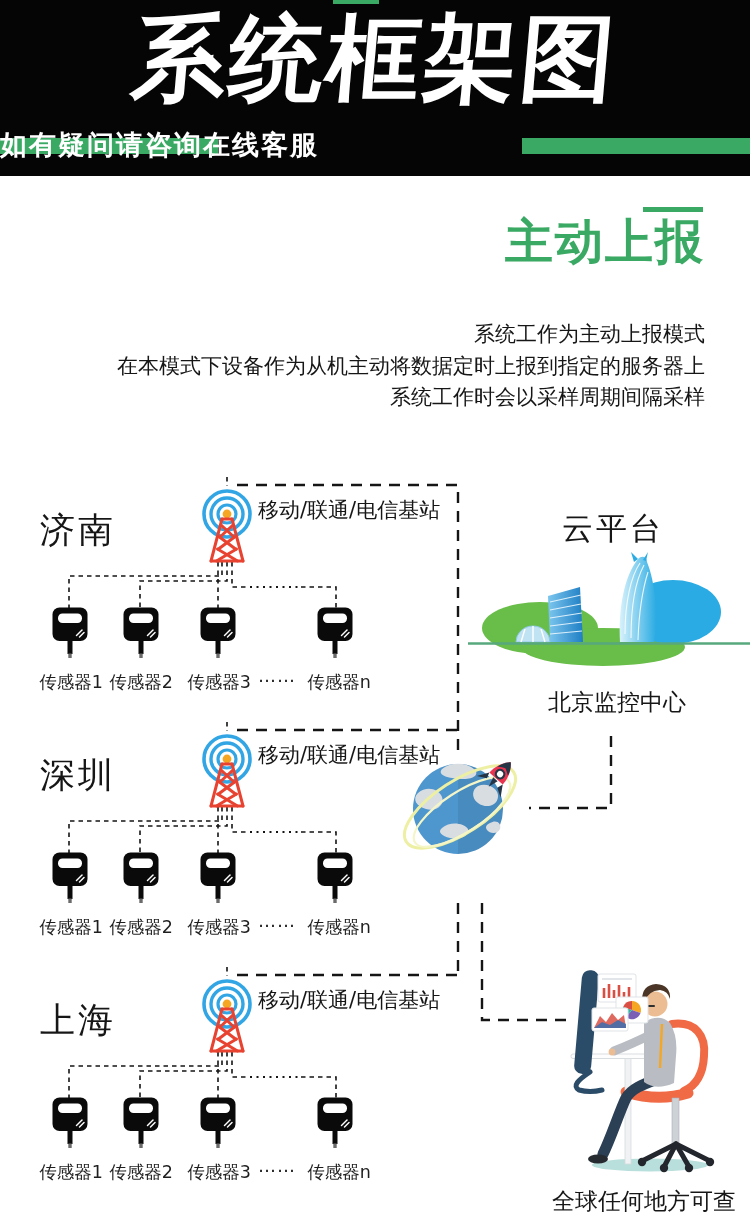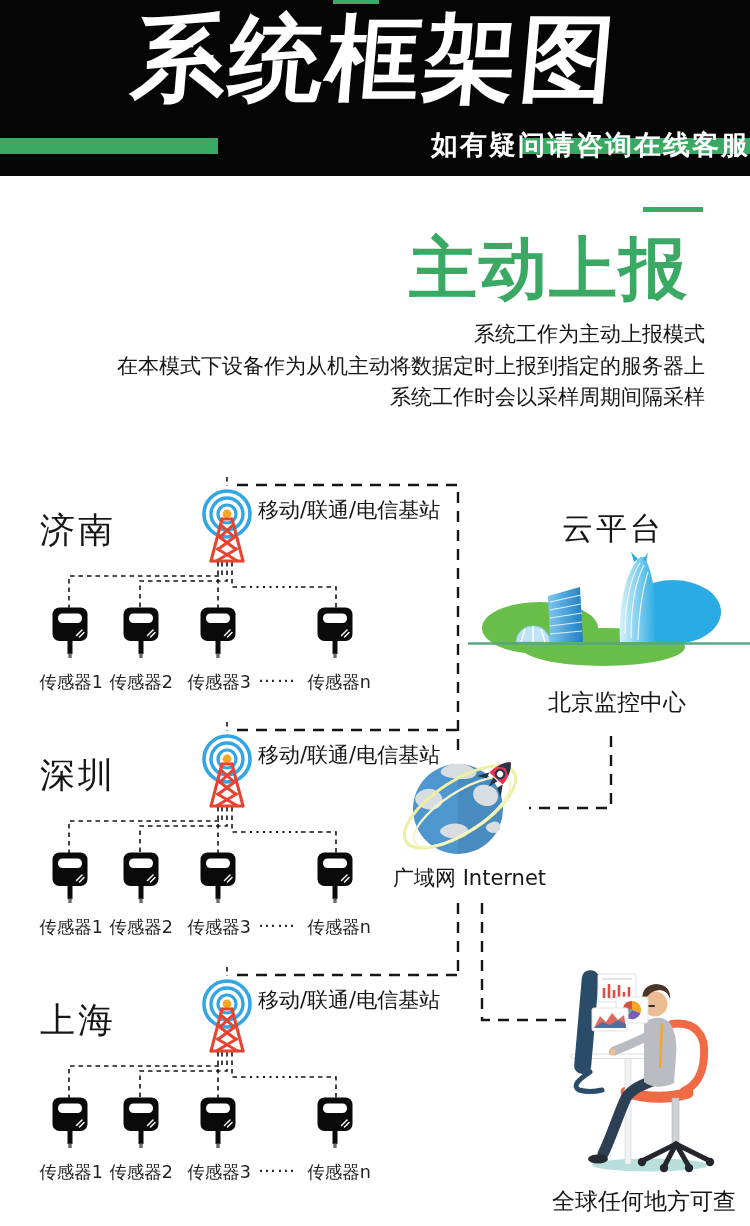--- a/index.html
+++ b/index.html
@@ -20,29 +20,29 @@
   .banner-notch{position:absolute;left:333px;top:0;width:46px;height:4px;background:var(--accent-green);}
   .banner-title{
     position:absolute;left:0;top:2px;width:100%;text-align:center;
     color:#ffffff;font-size:94px;font-weight:900;letter-spacing:3px;
     transform:skewX(-5deg);line-height:1.22;
   }
   .banner-bar{position:absolute;top:138px;height:16px;background:var(--accent-green);}
   .bar-left{left:0;width:218px;}
   .bar-right{left:522px;width:228px;}
   .banner-subtitle{
-    position:absolute;left:0;top:127px;width:100%;text-align:right;
+    position:absolute;left:0;top:127px;width:100%;text-align:left;
     color:#ffffff;font-size:27px;font-weight:700;letter-spacing:2px;
   }
 
   
   .sec-line{position:absolute;left:643px;top:207px;width:60px;height:5px;background:var(--accent-green);}
   .sec-title{
-    position:absolute;left:300px;right:45px;top:214px;margin:16px;text-align:right;
-    color:var(--accent-green);font-size:68px;font-weight:700;letter-spacing:2px;line-height:1.15;
+    position:absolute;left:300px;right:45px;top:214px;margin:0;text-align:right;
+    color:var(--accent-green);font-size:48px;font-weight:700;letter-spacing:2px;line-height:1.15;
   }
   .sec-desc{
     position:absolute;left:30px;right:45px;top:319px;text-align:right;
     font-size:21px;line-height:31.5px;color:var(--text-dark);
   }
 
   
   .overlay{position:absolute;left:0;top:0;width:750px;height:1226px;pointer-events:none;}
   .overlay .main{stroke:#151515;stroke-width:2.4;fill:none;stroke-dasharray:11 8;}
   .overlay .branch{stroke:#151515;stroke-width:1.6;fill:none;stroke-dasharray:4.5 4;}
@@ -269,21 +269,20 @@
     <g transform="translate(112,26) rotate(42)">
       <path d="M10 -2 C16 4 19 12 19 20 L1 20 C1 12 4 4 10 -2 Z" fill="#e73550"></path>
       <path d="M10 -2 C14 2 16 6 17 10 C14 8 12 7 10 6 C8 7 6 8 3 10 C4 6 6 2 10 -2 Z" fill="#263545"></path>
       <path d="M1 20 L-6 31 L3 26 Z" fill="#263545"></path>
       <path d="M19 20 L26 31 L17 26 Z" fill="#263545"></path>
       <path d="M7 21 L10 31 L13 21 Z" fill="#263545"></path>
       <circle cx="10" cy="14" r="4.2" fill="#ffffff" stroke="#263545" stroke-width="2.2"></circle>
     </g>
   </svg>
 
-  <div class="internet-label">广域网 Internet</div>
 
   <svg class="viewer-illu" viewBox="0 0 204 226">
     <ellipse cx="102" cy="213" rx="58" ry="6.5" fill="#b8dfdb"></ellipse>
 
     <path d="M124 72 C148 69 158 84 156 104 C155 124 147 134 136 139" fill="none" stroke="#f06a45" stroke-width="8" stroke-linecap="round"></path>
     <path d="M78 140 Q110 150 140 141" fill="none" stroke="#f06a45" stroke-width="11" stroke-linecap="round"></path>
     <rect x="124" y="146" width="7" height="48" fill="#cdd2d7" stroke="#aab0b6" stroke-width="0.6"></rect>
     <g stroke="#23272d" stroke-width="5" stroke-linecap="round">
       <path d="M128 192 L96 208"></path>
         <path d="M128 192 L117 213"></path>

